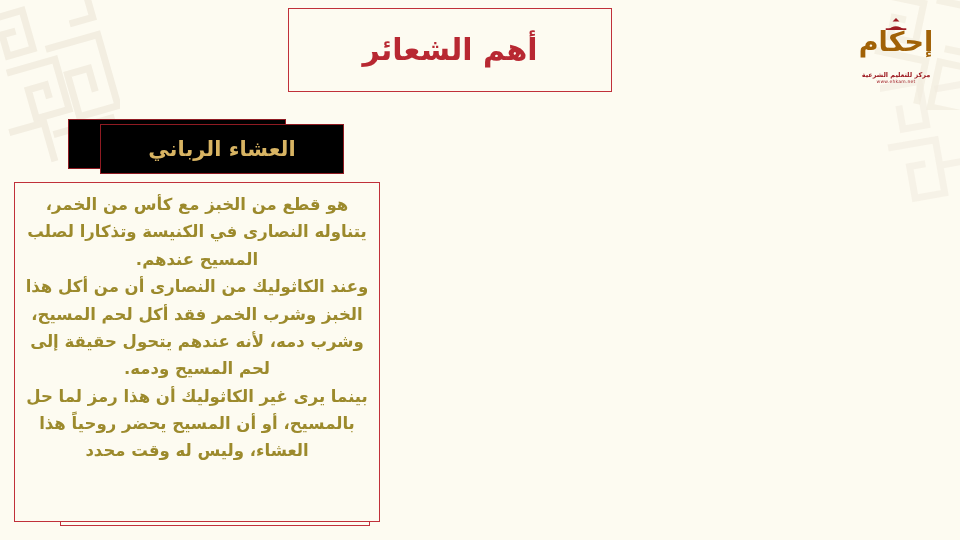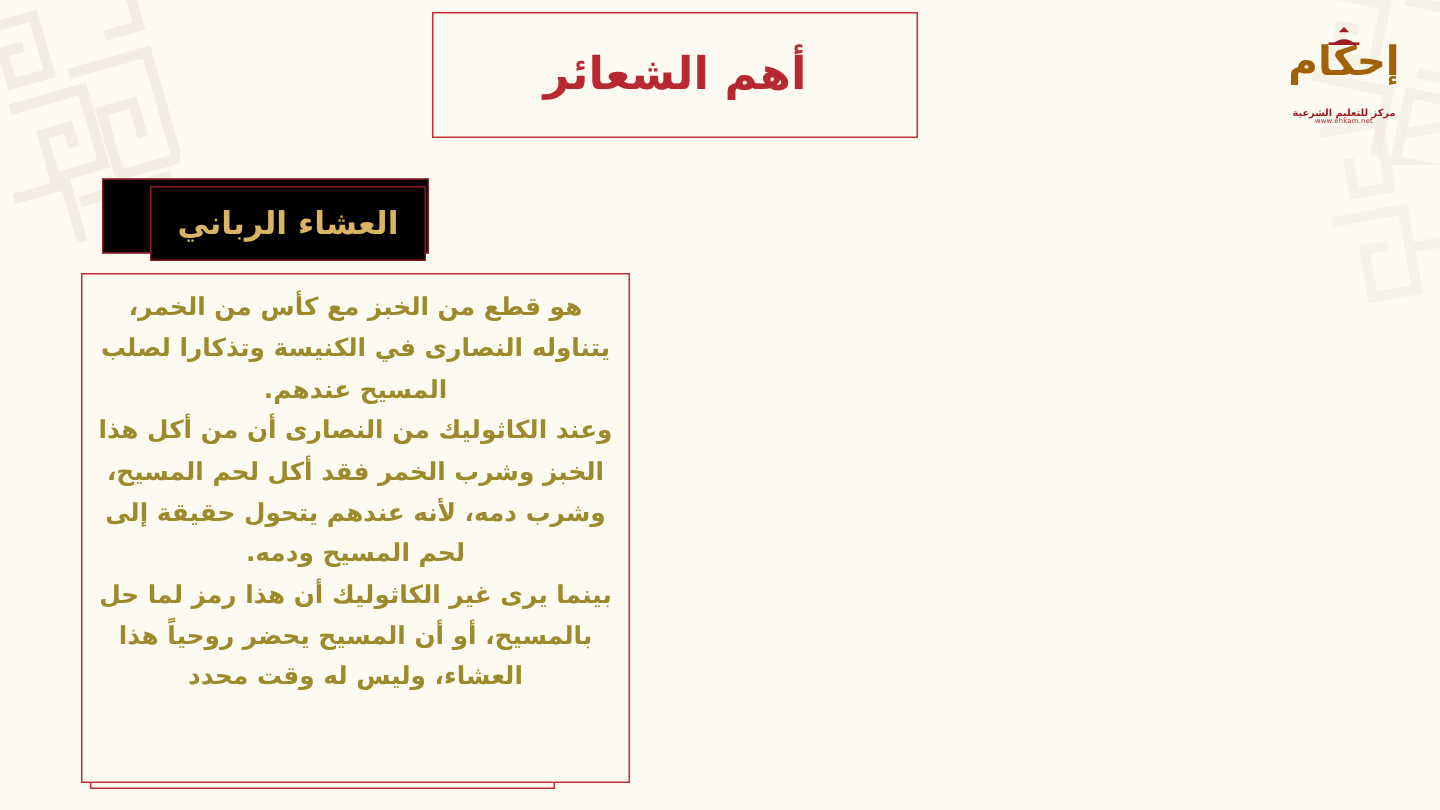--- a/index.html
+++ b/index.html
@@ -102,30 +102,29 @@
     align-items: center;
     justify-content: center;
   }
   .head-plate .head-text {
     color: #d8b463;
     font-size: 21px;
     font-weight: bold;
     line-height: 1;
   }
   .head-right { right: 674px; top: 119px; width: 218px; height: 50px; }
-  .head-left  { left: 100px;  top: 124px; width: 184px; height: 50px; }
+  .head-left  { left: 100px;  top: 124px; width: 244px; height: 50px; }
 
   
   .panel {
     position: absolute;
     background: #fdfbf1;
     border: 1.6px solid #c0303a;
     padding: 8px 10px;
     overflow: hidden;
-    margin-left: 40px;
   }
   .panel-right { right: 590px; top: 191px; width: 310px; height: 335px; }
   .panel-left  { left: 14px;   top: 182px; width: 366px; height: 340px; }
 
   .body-text {
     color: #9c8a2c;
     font-weight: bold;
     text-align: center;
     white-space: pre-line;
   }

